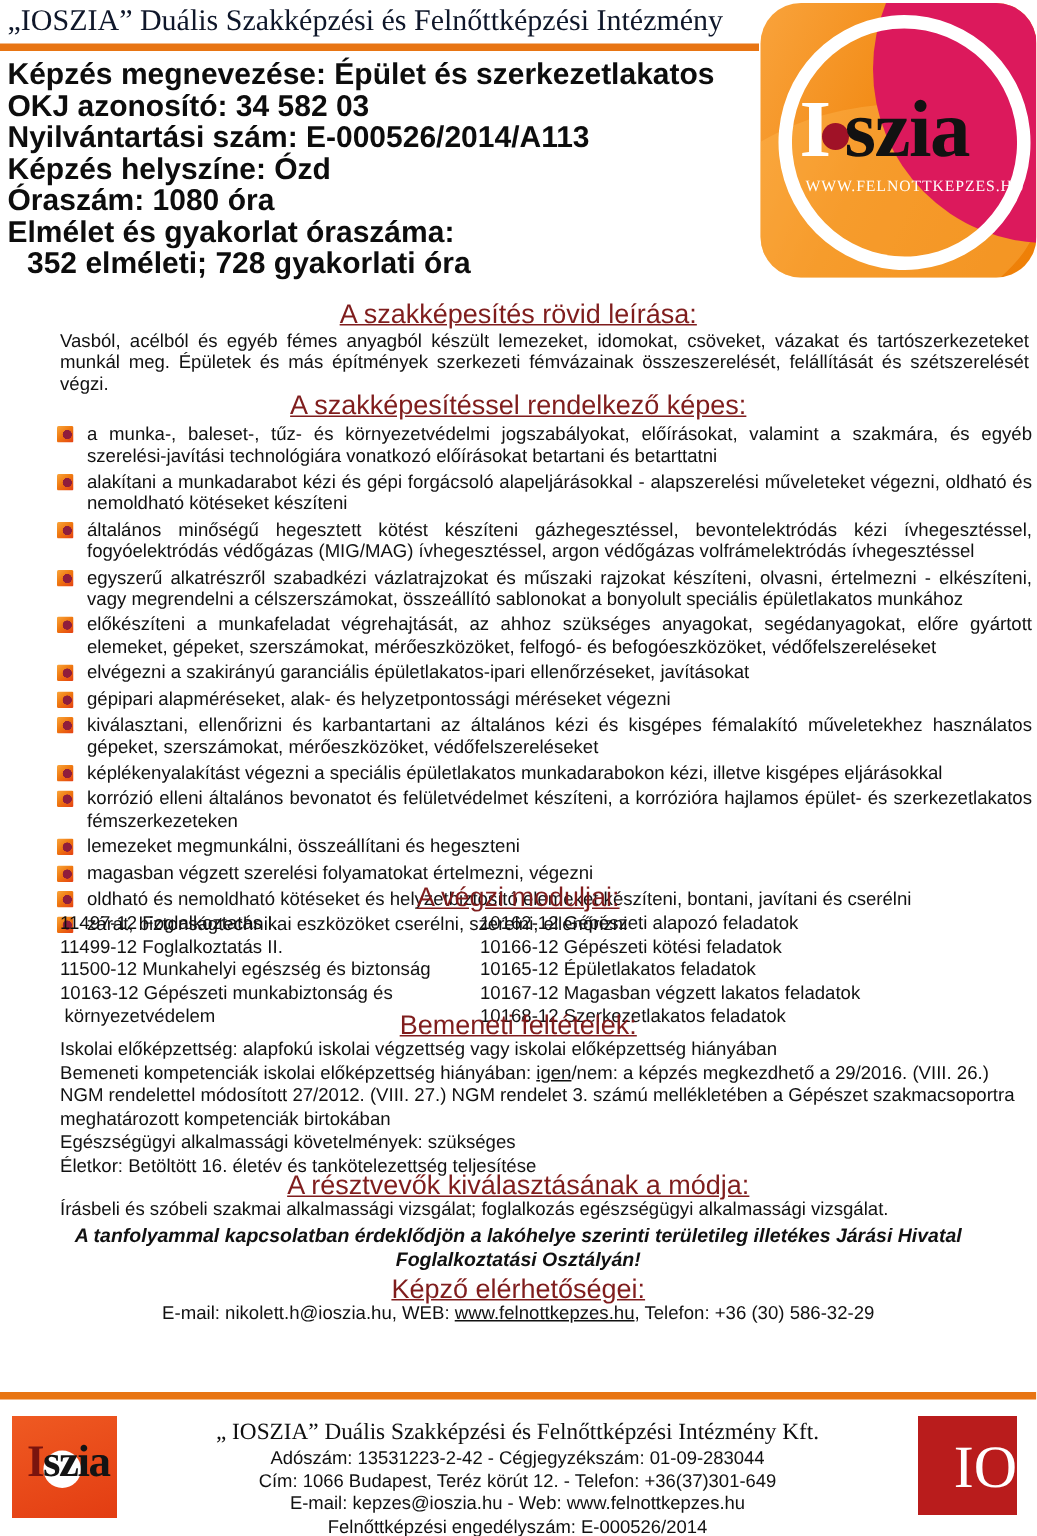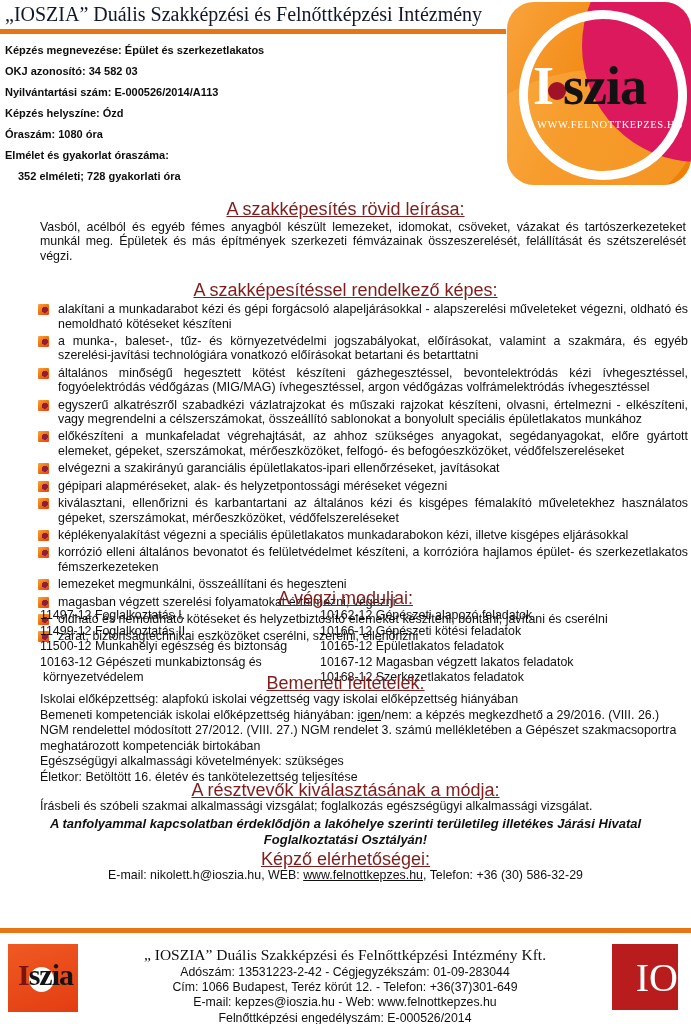--- a/index.html
+++ b/index.html
@@ -4,21 +4,21 @@
 <style>
   html,body{margin:0;padding:0;background:#fff;}
   .page{position:relative;width:691px;height:1024px;background:#fff;overflow:hidden;
         font-family:"Liberation Sans",sans-serif;color:#111;}
 
   
   .doc-title{position:absolute;left:5px;top:3px;width:500px;
              font-family:"Liberation Serif",serif;font-size:20px;color:#0f172a;white-space:nowrap;}
   .title-rule{position:absolute;left:0;top:29px;width:506px;height:5px;background:#e87513;}
   .info-block{position:absolute;left:5px;top:40px;width:495px;
-              font-weight:bold;font-size:11px;line-height:21px;color:#0d0d0d;}
+              font-weight:bold;font-size:20px;line-height:21px;color:#0d0d0d;}
   .info-block .indent-line{padding-left:13px;}
 
   
   .logo{position:absolute;left:507px;top:2px;width:184px;height:183px;overflow:hidden;
         background:linear-gradient(115deg,#f9a33c 0%,#f28a14 45%,#ee7f06 100%);border-radius:27px;}
   .logo-swoosh{position:absolute;left:-50px;top:70px;width:240px;height:150px;border-radius:50%;
                background:rgba(255,190,90,0.35);transform:rotate(-12deg);}
   .logo-petal{position:absolute;left:75px;top:-72px;width:232px;height:232px;border-radius:50%;
               background:#dc195c;}
   .logo-ring{position:absolute;left:12px;top:8px;width:150px;height:152px;
@@ -28,21 +28,21 @@
   .logo-text .li{color:#fff;}
   .logo-dot{display:inline-block;width:18px;height:18px;border-radius:50%;background:#a01227;
             margin:0 -3px 4px -5px;vertical-align:baseline;}
   .logo-text .lszia{color:#121212;}
   .logo-site{position:absolute;left:30px;top:117px;color:#fff;
              font-family:"Liberation Serif",serif;font-size:10.5px;letter-spacing:0.6px;white-space:nowrap;}
 
   
   .sec-head{font-size:18px;text-decoration:underline;line-height:14px;color:#7f1d1d;text-align:center;}
   .groupA{position:absolute;left:5px;top:202px;width:681px;font-size:12.4px;line-height:14.4px;}
-  .para{margin:4px 0 20px 35px;width:646px;text-align:justify;}
+  .para{margin:4px 0 0 35px;width:646px;text-align:justify;}
   .bullets{margin-top:5px;}
   .bullet{display:flex;margin:0 0 3px 33px;width:650px;}
   .b-icon{flex:0 0 11px;width:11px;height:11px;margin:2px 9px 0 0;border-radius:1px;
           background:radial-gradient(circle at 62% 52%, #8f1d3c 0 33%, rgba(0,0,0,0) 36%),
                      linear-gradient(140deg,#f9a53c 0%,#ef7910 45%,#e43f14 100%);}
   .b-text{flex:1;text-align:justify;}
 
   .groupB{position:absolute;left:5px;top:591px;width:681px;font-size:12.4px;line-height:15.6px;}
   .mod-cols{position:relative;margin-top:3px;}
   .mod-left{position:absolute;left:35px;top:0;width:270px;}
@@ -105,25 +105,25 @@
   </div>
 
   <div class="groupA">
     <div class="sec-head">A szakképesítés rövid leírása:</div>
     <div class="para">Vasból, acélból és egyéb fémes anyagból készült lemezeket, idomokat, csöveket, vázakat és tartószerkezeteket munkál meg. Épületek és más építmények szerkezeti fémvázainak összeszerelését, felállítását és szétszerelését végzi.</div>
 
     <div class="sec-head">A szakképesítéssel rendelkező képes:</div>
     <div class="bullets">
       <div class="bullet">
           <span class="b-icon"></span>
+          <span class="b-text">a munka-, baleset-, tűz- és környezetvédelmi jogszabályokat, előírásokat, valamint a szakmára, és egyéb szerelési-javítási technológiára vonatkozó előírásokat betartani és betarttatni</span>
+        </div>
+      <div class="bullet">
+          <span class="b-icon"></span>
           <span class="b-text">alakítani a munkadarabot kézi és gépi forgácsoló alapeljárásokkal - alapszerelési műveleteket végezni, oldható és nemoldható kötéseket készíteni</span>
-        </div>
-      <div class="bullet">
-          <span class="b-icon"></span>
-          <span class="b-text">a munka-, baleset-, tűz- és környezetvédelmi jogszabályokat, előírásokat, valamint a szakmára, és egyéb szerelési-javítási technológiára vonatkozó előírásokat betartani és betarttatni</span>
         </div>
       <div class="bullet">
           <span class="b-icon"></span>
           <span class="b-text">általános minőségű hegesztett kötést készíteni gázhegesztéssel, bevontelektródás kézi ívhegesztéssel, fogyóelektródás védőgázas (MIG/MAG) ívhegesztéssel, argon védőgázas volfrámelektródás ívhegesztéssel</span>
         </div>
       <div class="bullet">
           <span class="b-icon"></span>
           <span class="b-text">egyszerű alkatrészről szabadkézi vázlatrajzokat és műszaki rajzokat készíteni, olvasni, értelmezni - elkészíteni, vagy megrendelni a célszerszámokat, összeállító sablonokat a bonyolult speciális épületlakatos munkához</span>
         </div>
       <div class="bullet">

